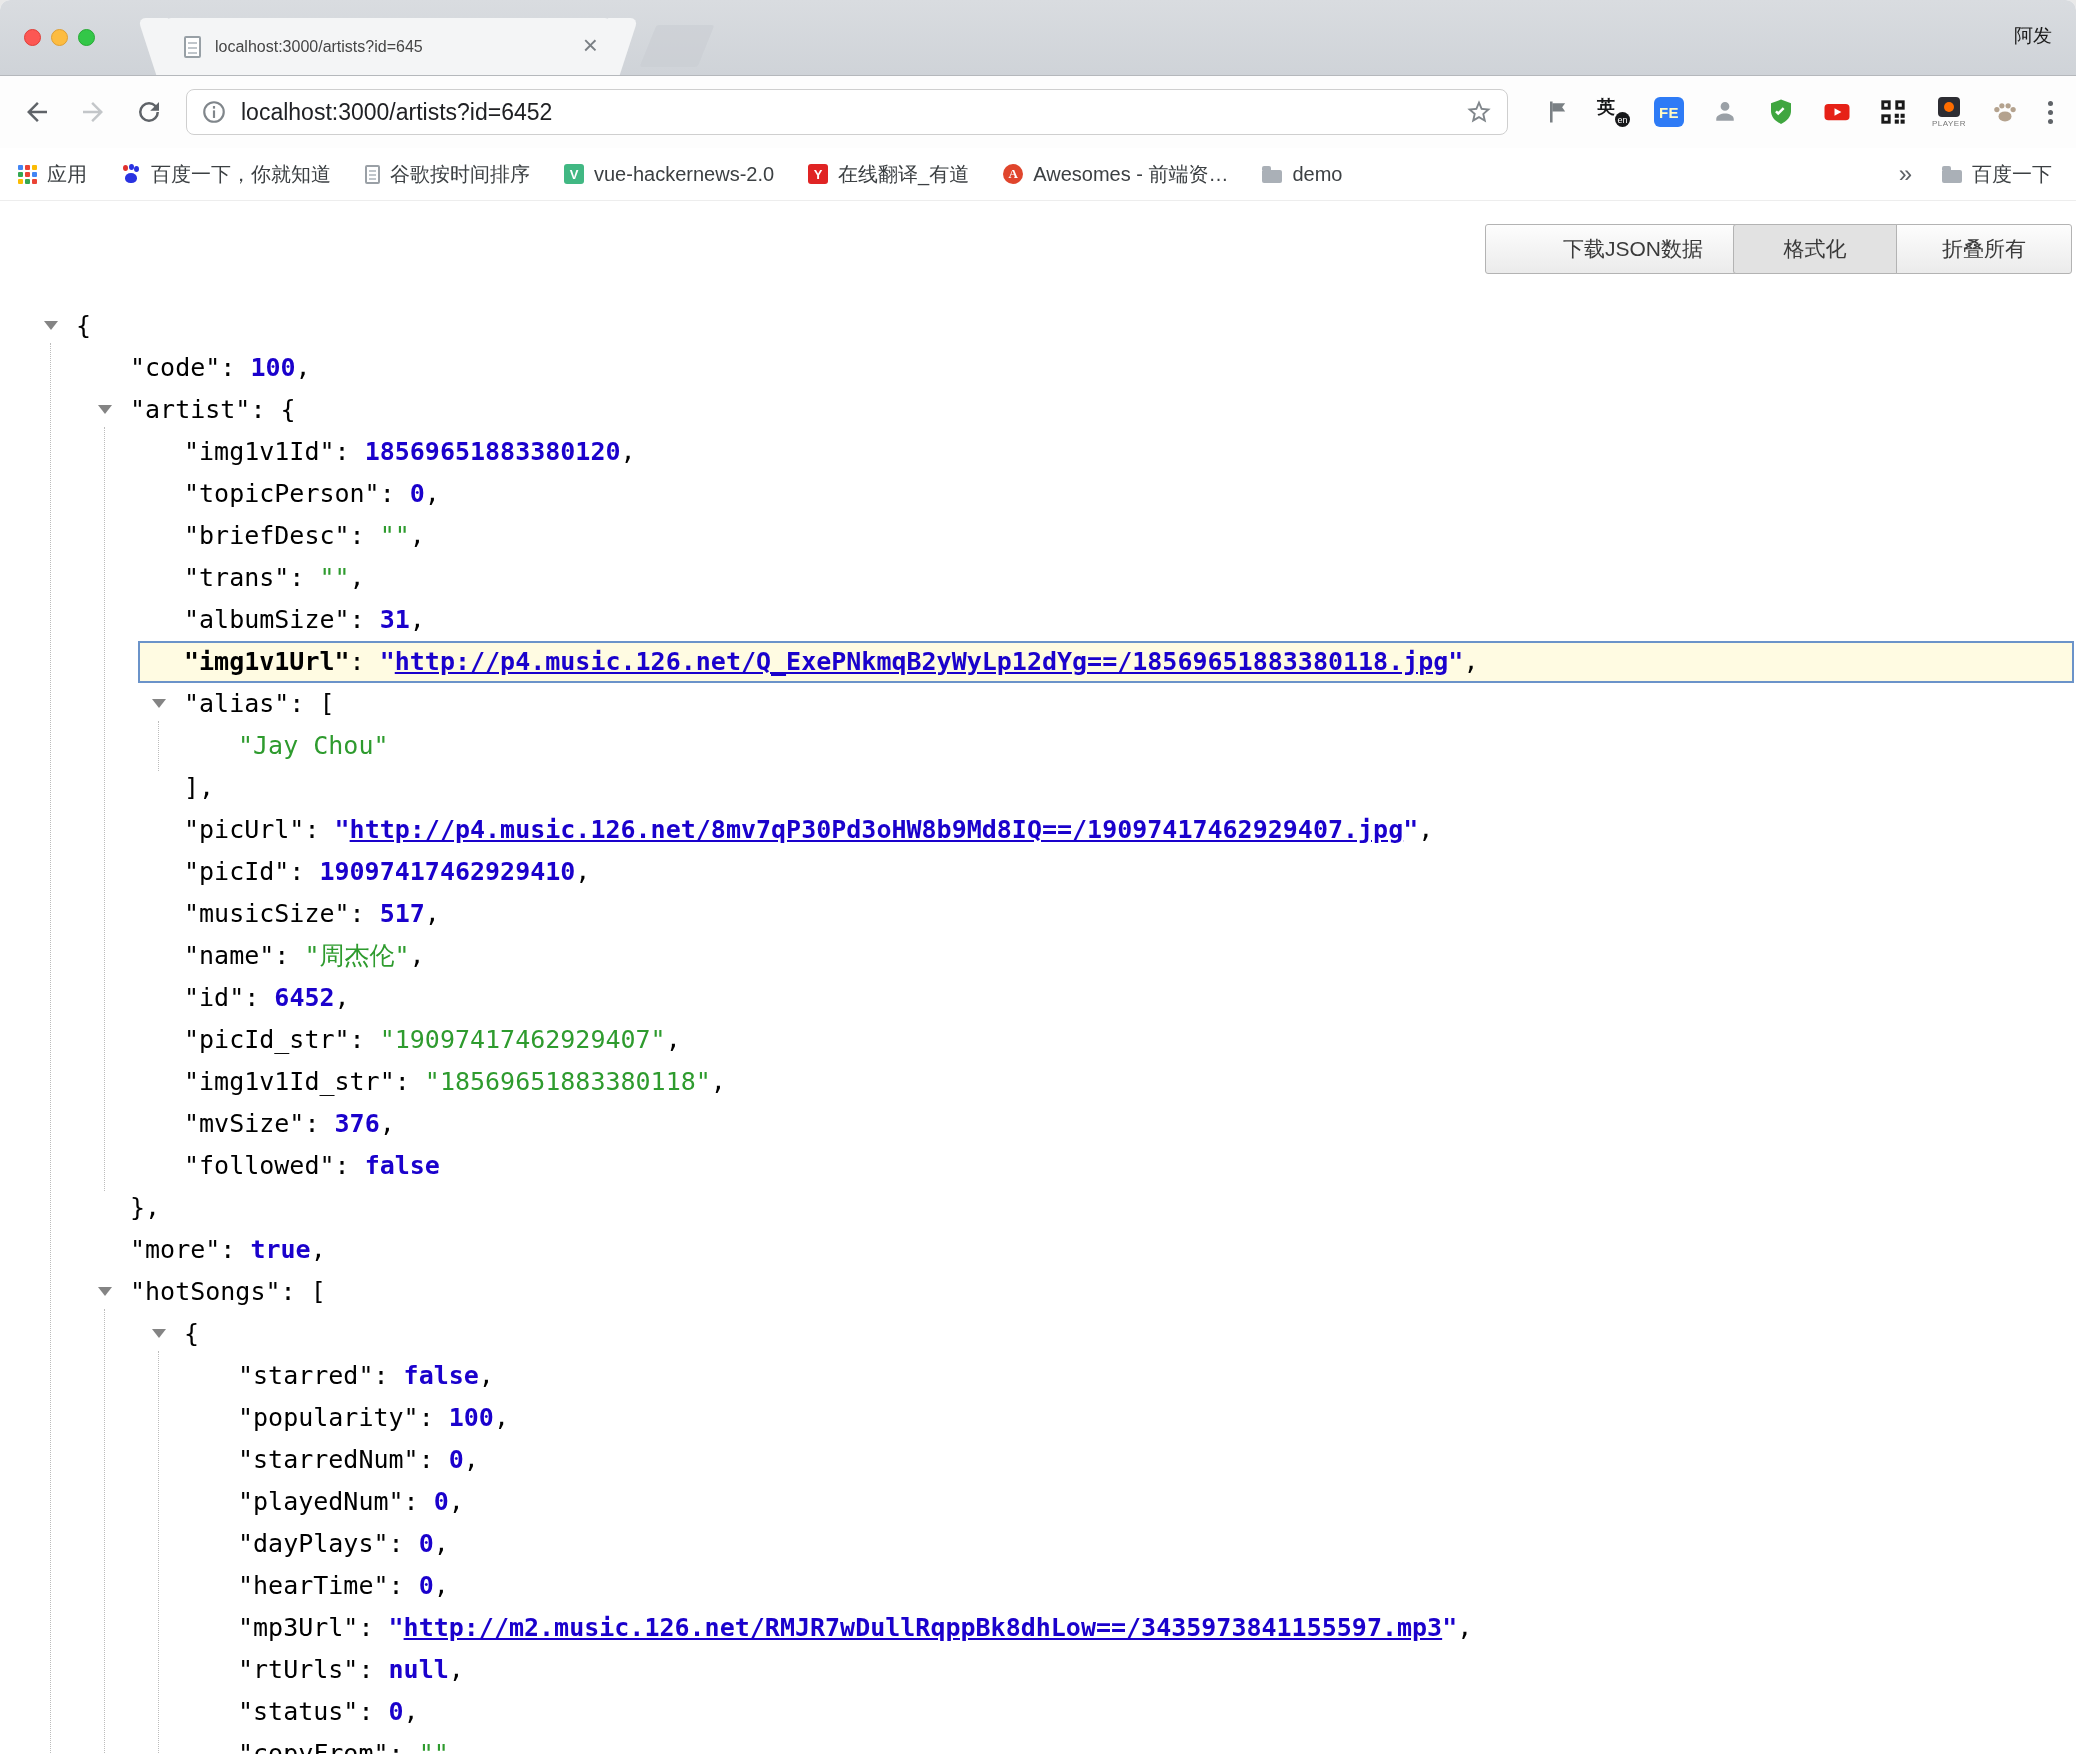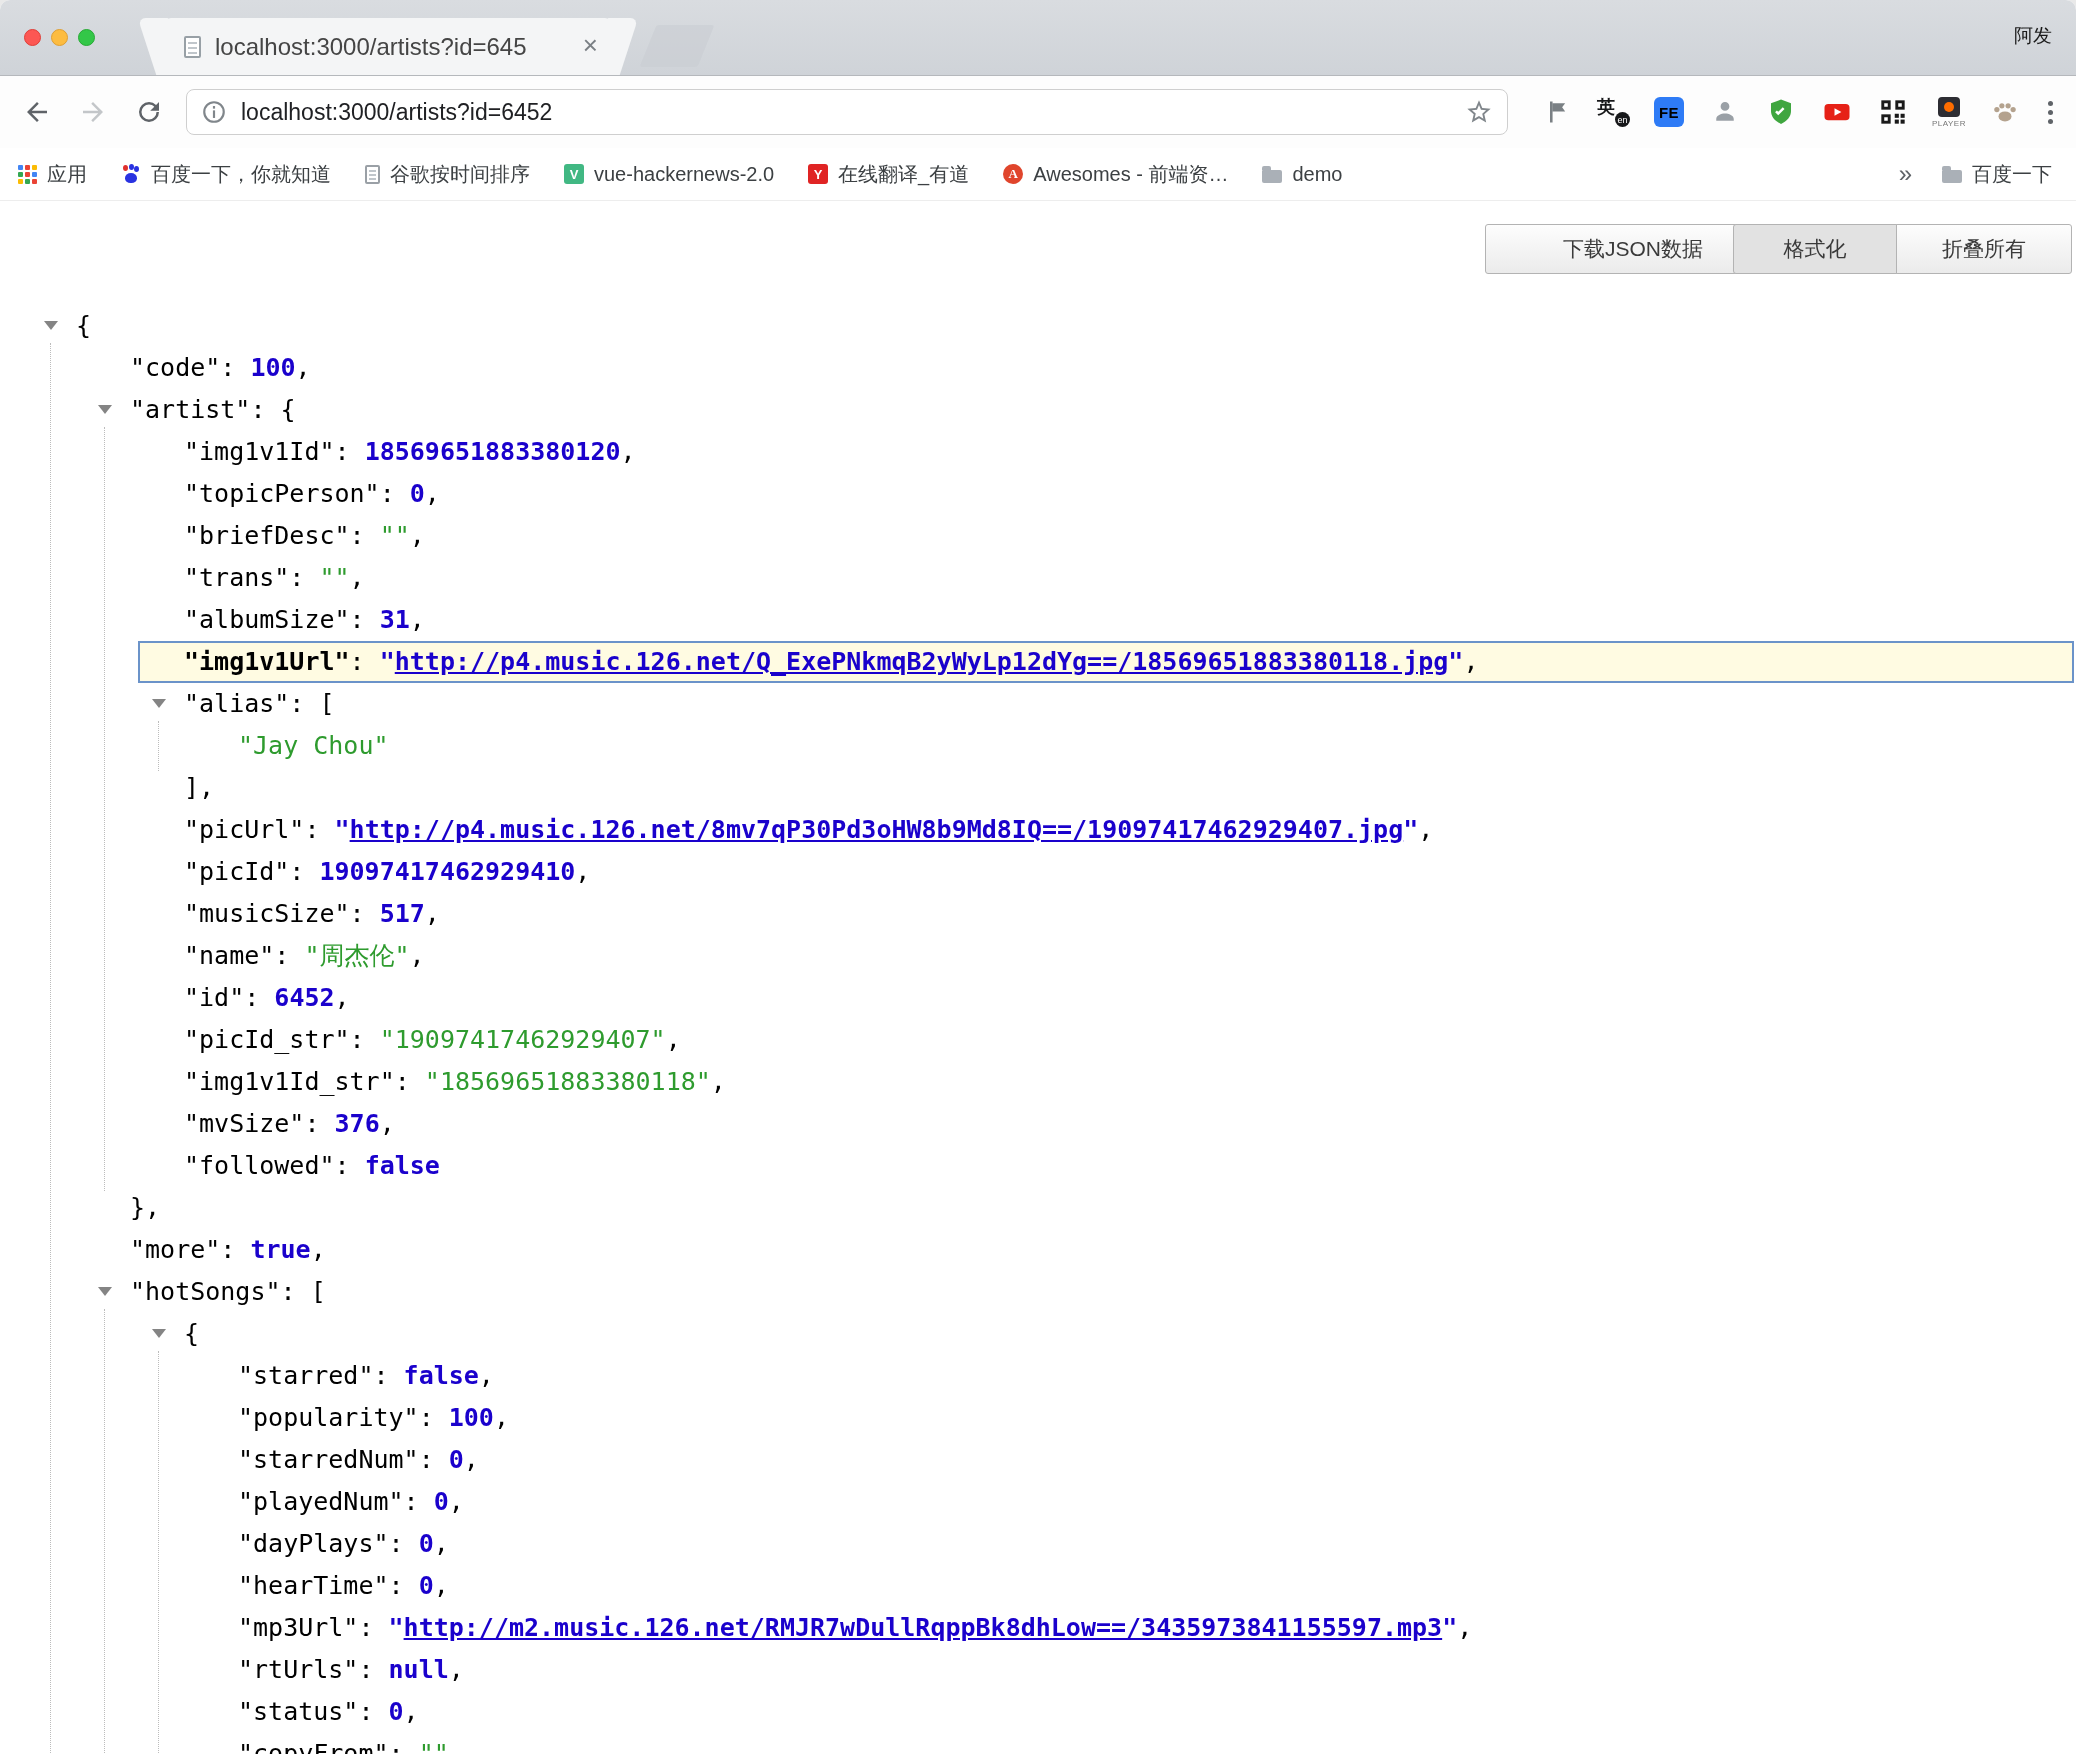--- a/index.html
+++ b/index.html
@@ -11,34 +11,34 @@
   .traffic { position:absolute; left:24px; top:29px; display:flex; gap:10px; }
   .tl { width:17px; height:17px; border-radius:50%; display:inline-block; }
   .tl.red { background:#fc5753; border:1px solid #df3e38; }
   .tl.yellow { background:#fdbc40; border:1px solid #de9f34; }
   .tl.green { background:#33c748; border:1px solid #27aa35; }
   .tab { position:absolute; left:162px; bottom:0; width:452px; height:57px; background:#f4f5f6; border-radius:9px 9px 0 0; display:flex; align-items:center; padding:0 48px 0 22px; }
   .tab::before { content:""; position:absolute; left:-15px; bottom:0; width:30px; height:100%; background:#f4f5f6; transform:skewX(18deg); border-radius:8px 0 0 0; }
   .tab::after { content:""; position:absolute; right:-15px; bottom:0; width:30px; height:100%; background:#f4f5f6; transform:skewX(-18deg); border-radius:0 8px 0 0; }
   .docicon { position:relative; width:17px; height:22px; border:2px solid #98a0a6; border-radius:2px; background:#fff; flex:0 0 auto; z-index:2; }
   .docicon::after { content:""; position:absolute; left:2px; top:4px; width:9px; height:2px; background:#c0c6cb; box-shadow:0 5px 0 #c0c6cb, 0 10px 0 #c0c6cb; }
-  .tab-title { margin-left:14px; font-size:24px; color:#454545; white-space:nowrap; overflow:hidden; z-index:2;text-align:right; }
+  .tab-title { margin-left:14px; font-size:16px; color:#454545; white-space:nowrap; overflow:hidden; z-index:2;text-align:right; }
   .tab-close { position:absolute; right:16px; top:14px; font-size:26px; color:#7a7f84; line-height:26px; z-index:2; }
   .newtab { position:absolute; left:648px; bottom:8px; width:58px; height:42px; background:#c8ccd1; transform:skewX(-22deg); border-radius:3px; opacity:.55; }
   .user-label { position:absolute; right:24px; top:23px; font-size:19px; font-weight:500; color:#1a1a1a; }
 
   
   .toolbar { height:72px; background:#fdfdfd; display:flex; align-items:center; padding:0 14px 0 20px; }
   .navbtn { width:34px; height:34px; display:flex; align-items:center; justify-content:center; flex:0 0 auto; }
   .navbtn + .navbtn { margin-left:22px; }
   .omnibox { margin-left:20px; width:1322px; height:46px; background:#fff; border:1px solid #cfcfcf; border-radius:8px; display:flex; align-items:center; padding:0 14px; flex:0 0 auto; }
   .url-text { margin-left:14px; font-size:23px; color:#202124; white-space:nowrap; flex:1; }
   .extrow { display:flex; align-items:center; margin-left:32px; gap:22px; }
   .extbox { width:34px; height:34px; display:flex; align-items:center; justify-content:center; position:relative; flex-direction:column; }
-  .fe-sq { width:30px; height:30px; background:#2e7bf6; border-radius:6px; color:#000000; font-weight:bold; font-size:15px; display:flex; align-items:center; justify-content:center; letter-spacing:.5px; }
+  .fe-sq { width:30px; height:30px; background:#2e7bf6; border-radius:6px; color:#fef9c3; font-weight:bold; font-size:15px; display:flex; align-items:center; justify-content:center; letter-spacing:.5px; }
   .tr-zh { position:absolute; left:1px; top:0; font-size:18px; font-weight:bold; color:#17181a; }
   .tr-en { position:absolute; right:0; bottom:2px; width:15px; height:15px; background:#17181a; color:#fff; font-size:9px; border-radius:50%; display:flex; align-items:center; justify-content:center; }
   .player-cap { font-size:8px; color:#777; letter-spacing:.5px; margin-top:1px; }
   .menu-dots { margin-left:16px; display:flex; flex-direction:column; gap:4px; align-items:center; width:24px; }
   .menu-dots i { width:5px; height:5px; border-radius:50%; background:#5f6368; }
 
   
   .bmbar { height:53px; background:#fff; display:flex; align-items:center; padding:0 18px; border-bottom:1px solid #ededed; }
   .bm-item { display:flex; align-items:center; margin-right:34px; cursor:default; }
   .bm-label { margin-left:10px; font-size:20px; color:#3c4043; white-space:nowrap; }

